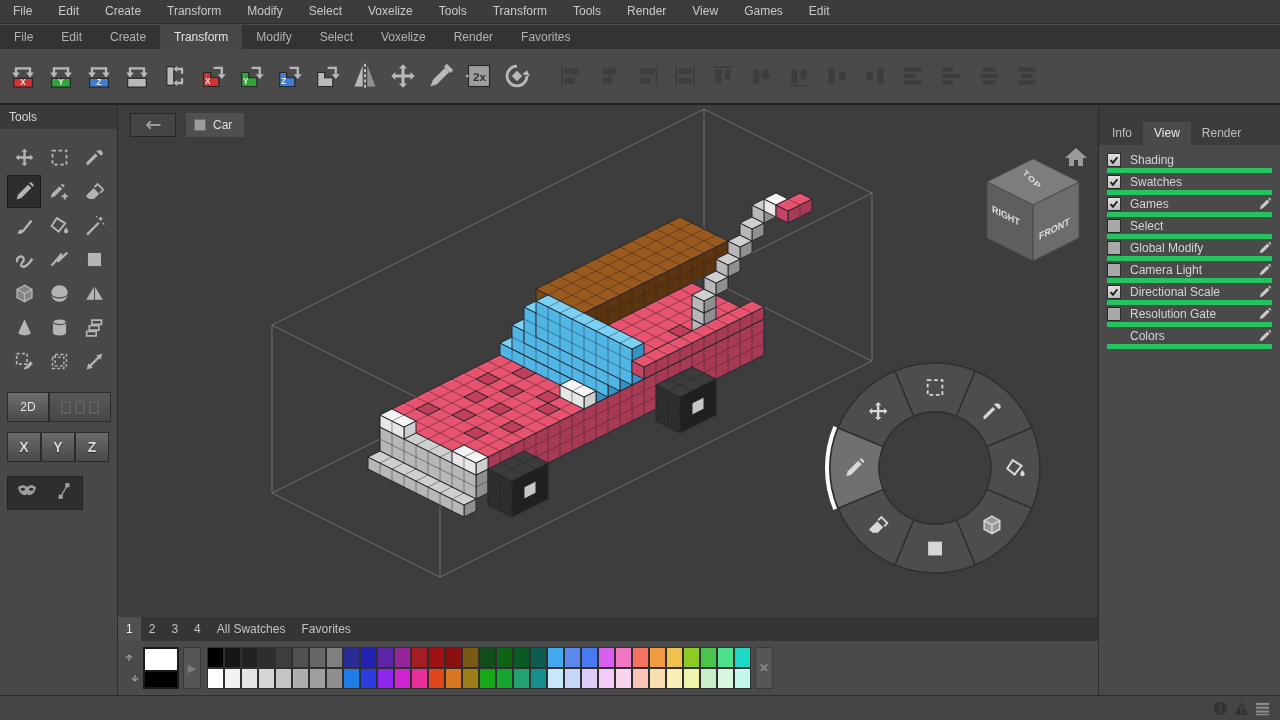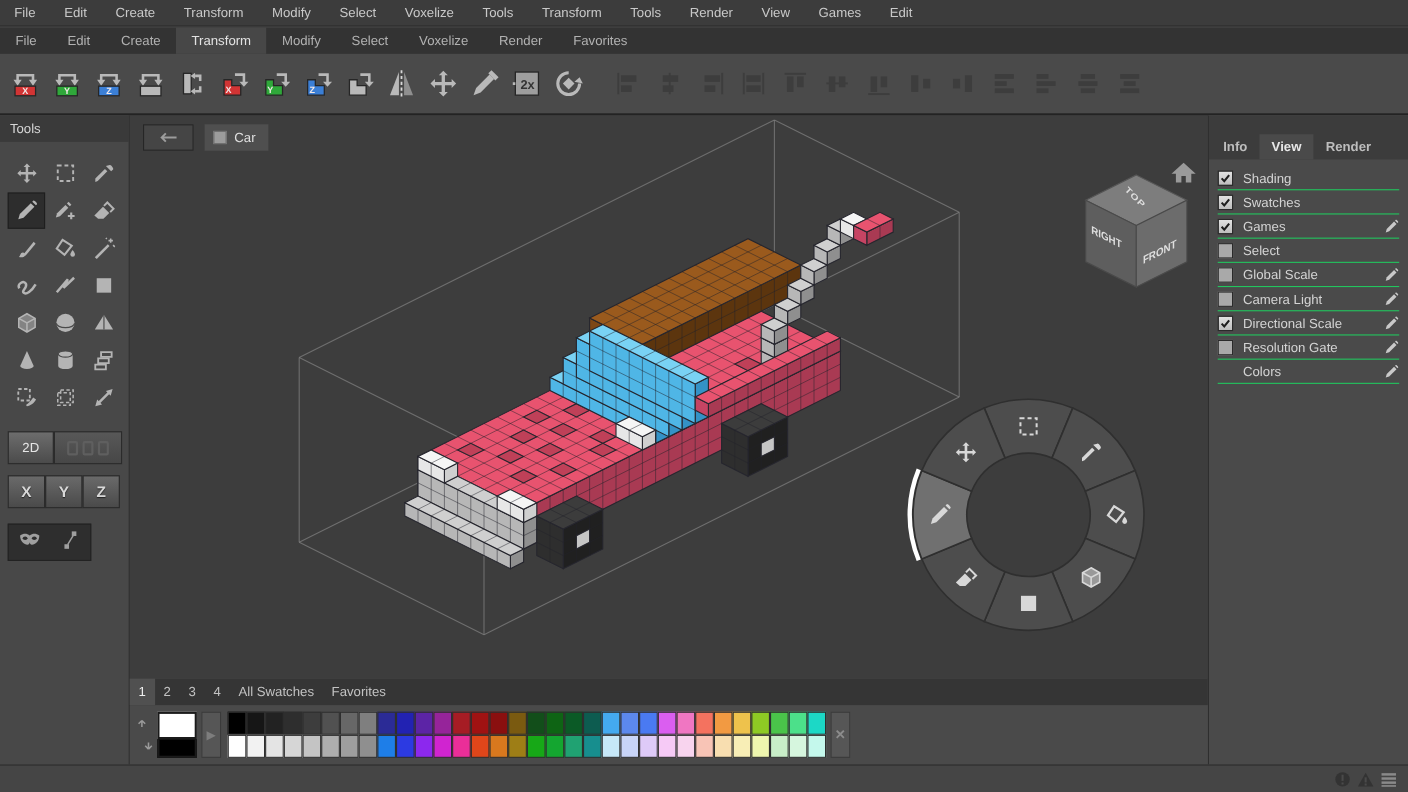--- a/index.html
+++ b/index.html
@@ -55,24 +55,24 @@
     border:1px solid #262626; display:flex; align-items:center; justify-content:center; }
   #back-btn svg { width:18px; height:12px; }
   #model-tab { position:absolute; left:68px; top:8px; height:24px; background:#4f4f4f; padding:0 12px 0 8px;
     display:flex; align-items:center; font-size:12px; color:#e0e0e0; }
   #model-tab .sq { width:12px; height:12px; background:#9c9c9c; border:1px solid #707070; margin-right:7px; }
 
   
   #right-panel { position:absolute; left:1098px; top:105px; width:182px; height:590px; background:#4a4a4a;
     border-left:1px solid #2c2c2c; }
   #rp-tabs { height:40px; background:#3c3c3c; display:flex; align-items:flex-end; padding-left:2px; }
-  .rp-tab { height:23px; line-height:23px; padding:0 11px; font-size:12px; color:#bdbdbd; cursor:default;font-weight:bold; }
+  .rp-tab { height:23px; line-height:23px; padding:0 11px; font-size:12px; color:#bdbdbd; cursor:default; }
   .rp-tab.active { background:#4a4a4a; color:#e8e8e8; }
   #rp-rows { padding:6px 8px 0 8px; }
-  .rp-row { height:22px; display:flex; align-items:center; border-bottom:1px solid #22c55e; }
+  .rp-row { height:22px; display:flex; align-items:center; border-bottom:5px solid #22c55e; }
   .rp-check { width:14px; height:14px; margin-right:9px; border:1px solid #2a2a2a;
     background:linear-gradient(#e2e2e2,#bdbdbd); display:flex; align-items:center; justify-content:center; }
   .rp-check.off { background:#a9a9a9; }
   .rp-check.none { visibility:hidden; }
   .rp-label { flex:1; font-size:12px; color:#d4d4d4; }
   .rp-pencil { width:14px; height:14px; color:#c9c9c9; }
 
   
   #swatch-panel { position:absolute; left:118px; top:617px; width:980px; height:78px; background:#4a4a4a; }
   #swatch-tabs { height:24px; background:#353535; display:flex; align-items:stretch; }
@@ -967,21 +967,21 @@
               <path d="M3 21l1.6-5.4L16 4.2l3.8 3.8L8.4 19.4z" fill="currentColor"></path>
               <path d="M17.5 2.7l3.8 3.8 1.2-1.2c.8-.8-3-4.6-3.8-3.8z" fill="currentColor"></path>
             </svg></span>
         </div>
         <div class="rp-row">
           <span class="rp-check off"></span>
           <span class="rp-label">Select</span>
         </div>
         <div class="rp-row">
           <span class="rp-check off"></span>
-          <span class="rp-label">Global Scale</span>
+          <span class="rp-label">Global Modify</span>
           <span class="rp-pencil"><svg viewBox="0 0 24 24" width="14" height="14" style="color:#c9c9c9">
               <path d="M3 21l1.6-5.4L16 4.2l3.8 3.8L8.4 19.4z" fill="currentColor"></path>
               <path d="M17.5 2.7l3.8 3.8 1.2-1.2c.8-.8-3-4.6-3.8-3.8z" fill="currentColor"></path>
             </svg></span>
         </div>
         <div class="rp-row">
           <span class="rp-check off"></span>
           <span class="rp-label">Camera Light</span>
           <span class="rp-pencil"><svg viewBox="0 0 24 24" width="14" height="14" style="color:#c9c9c9">
               <path d="M3 21l1.6-5.4L16 4.2l3.8 3.8L8.4 19.4z" fill="currentColor"></path>

